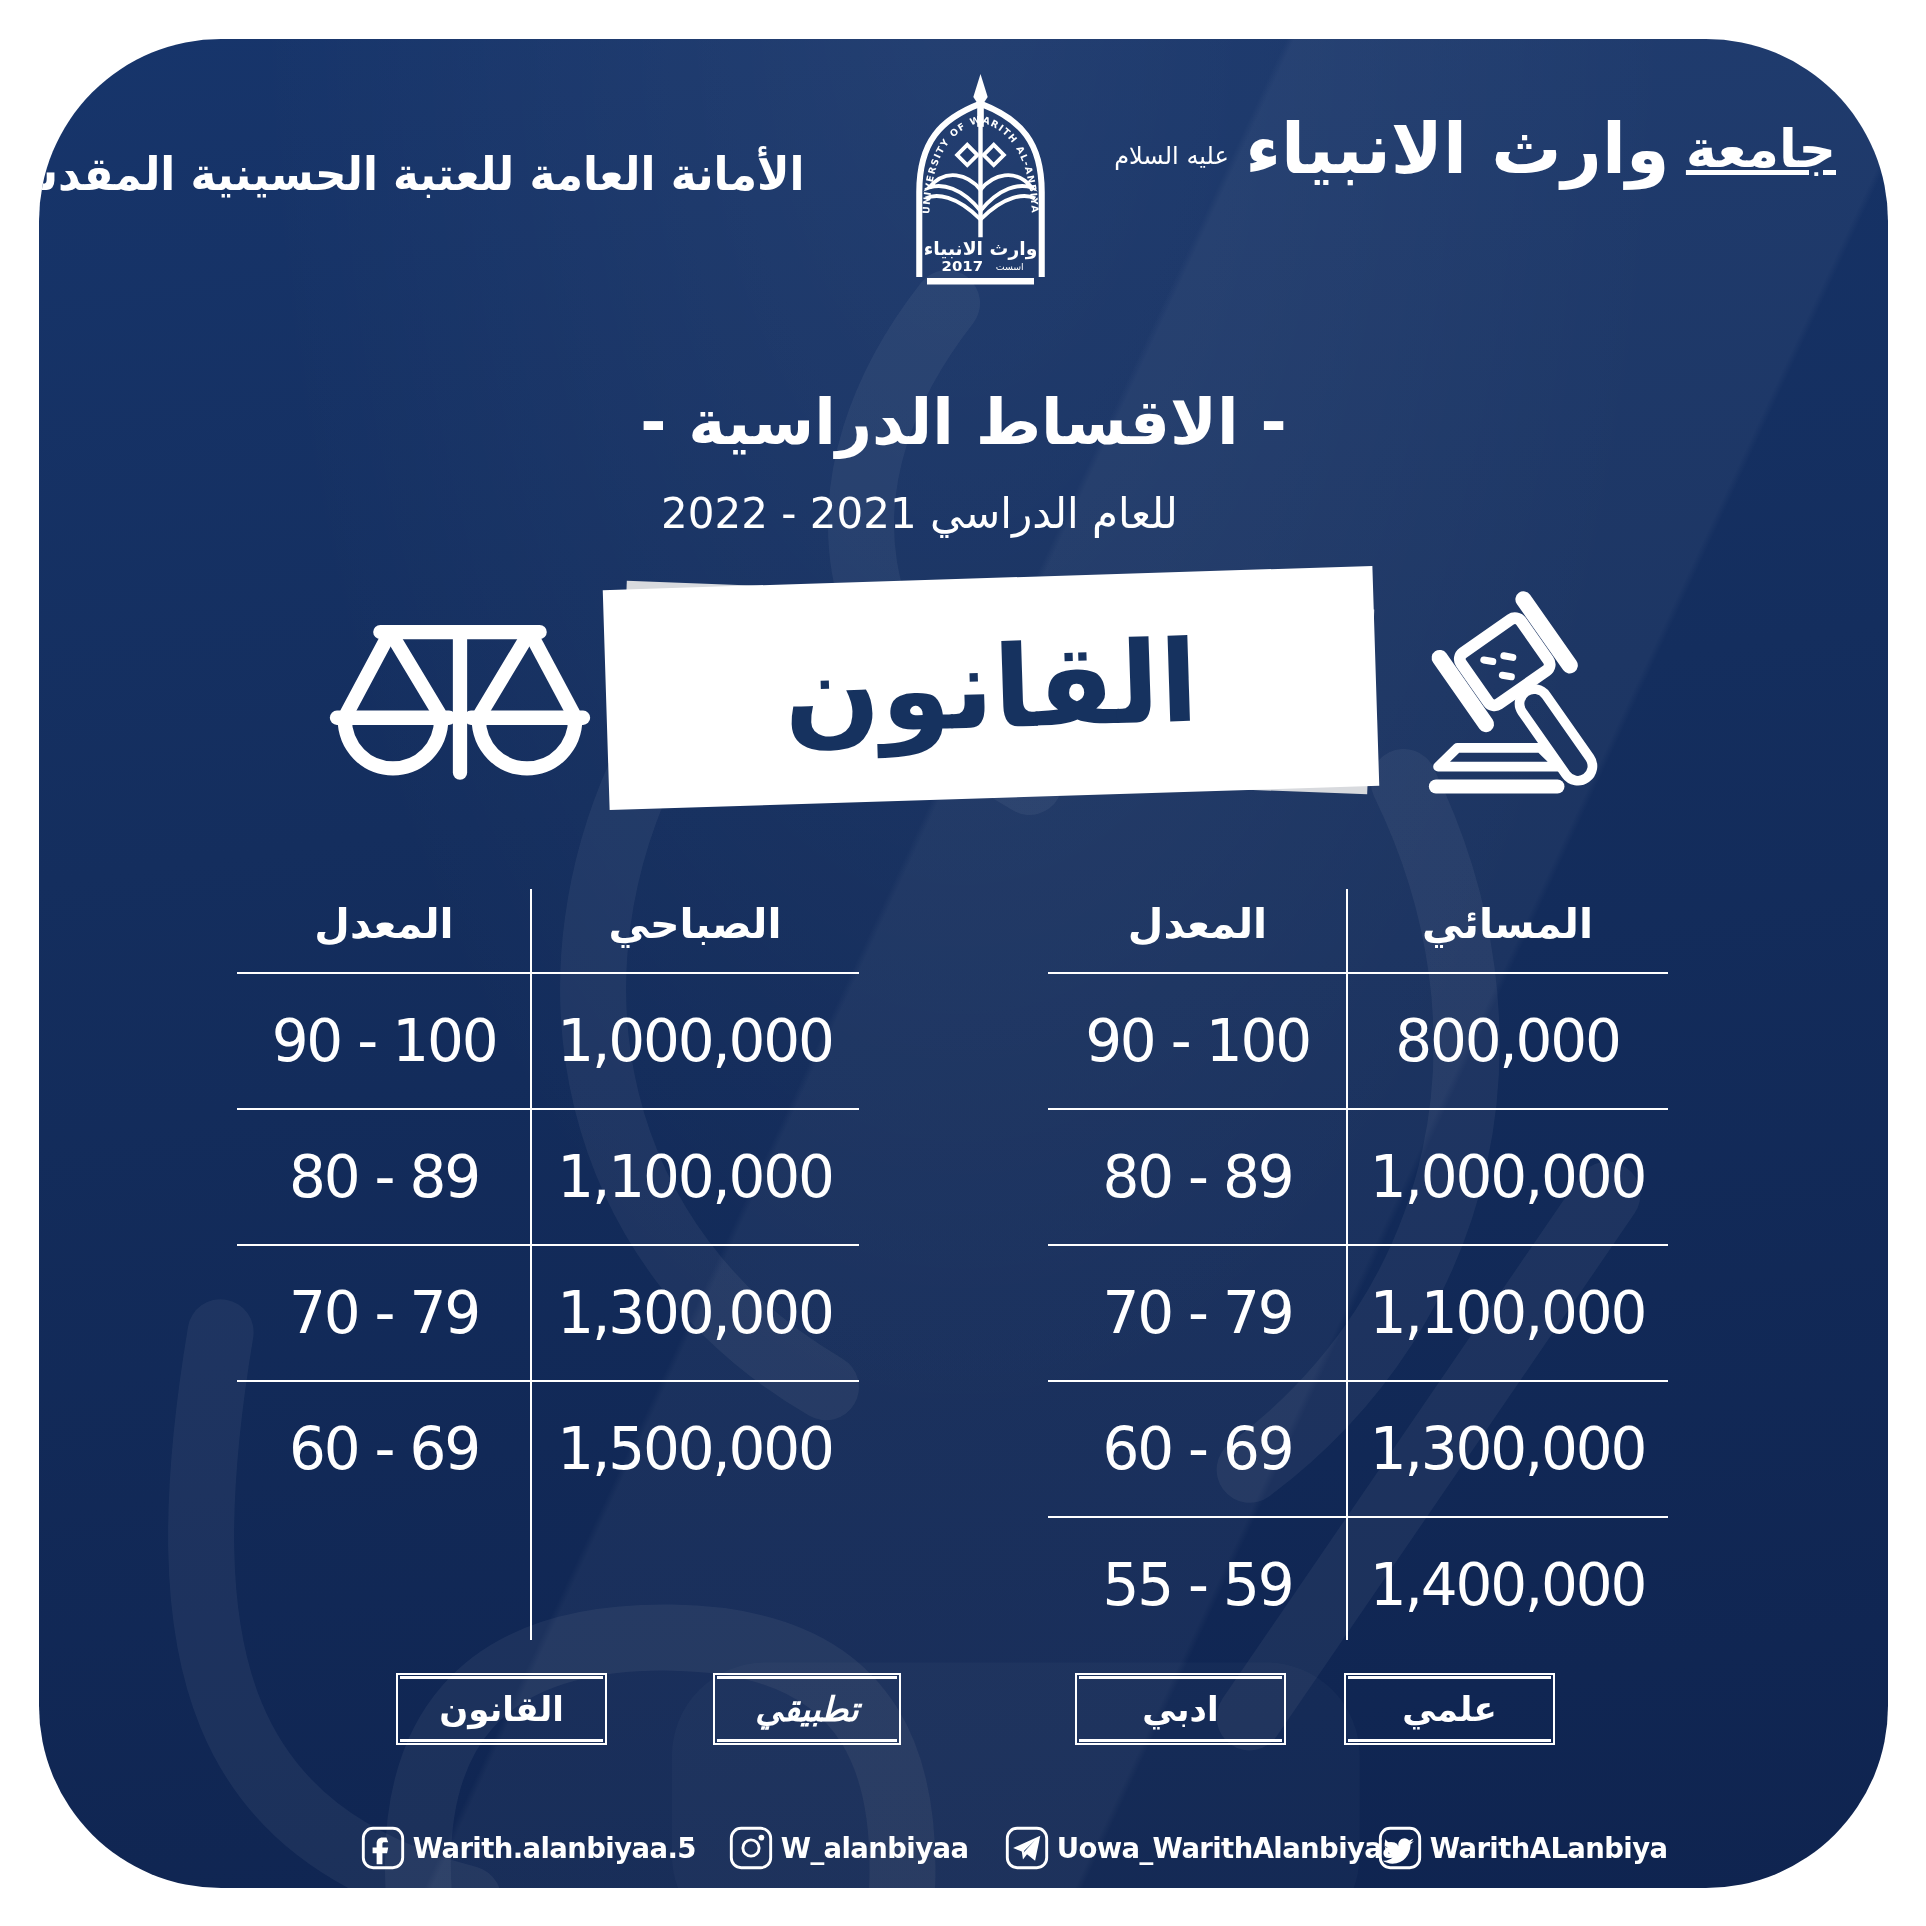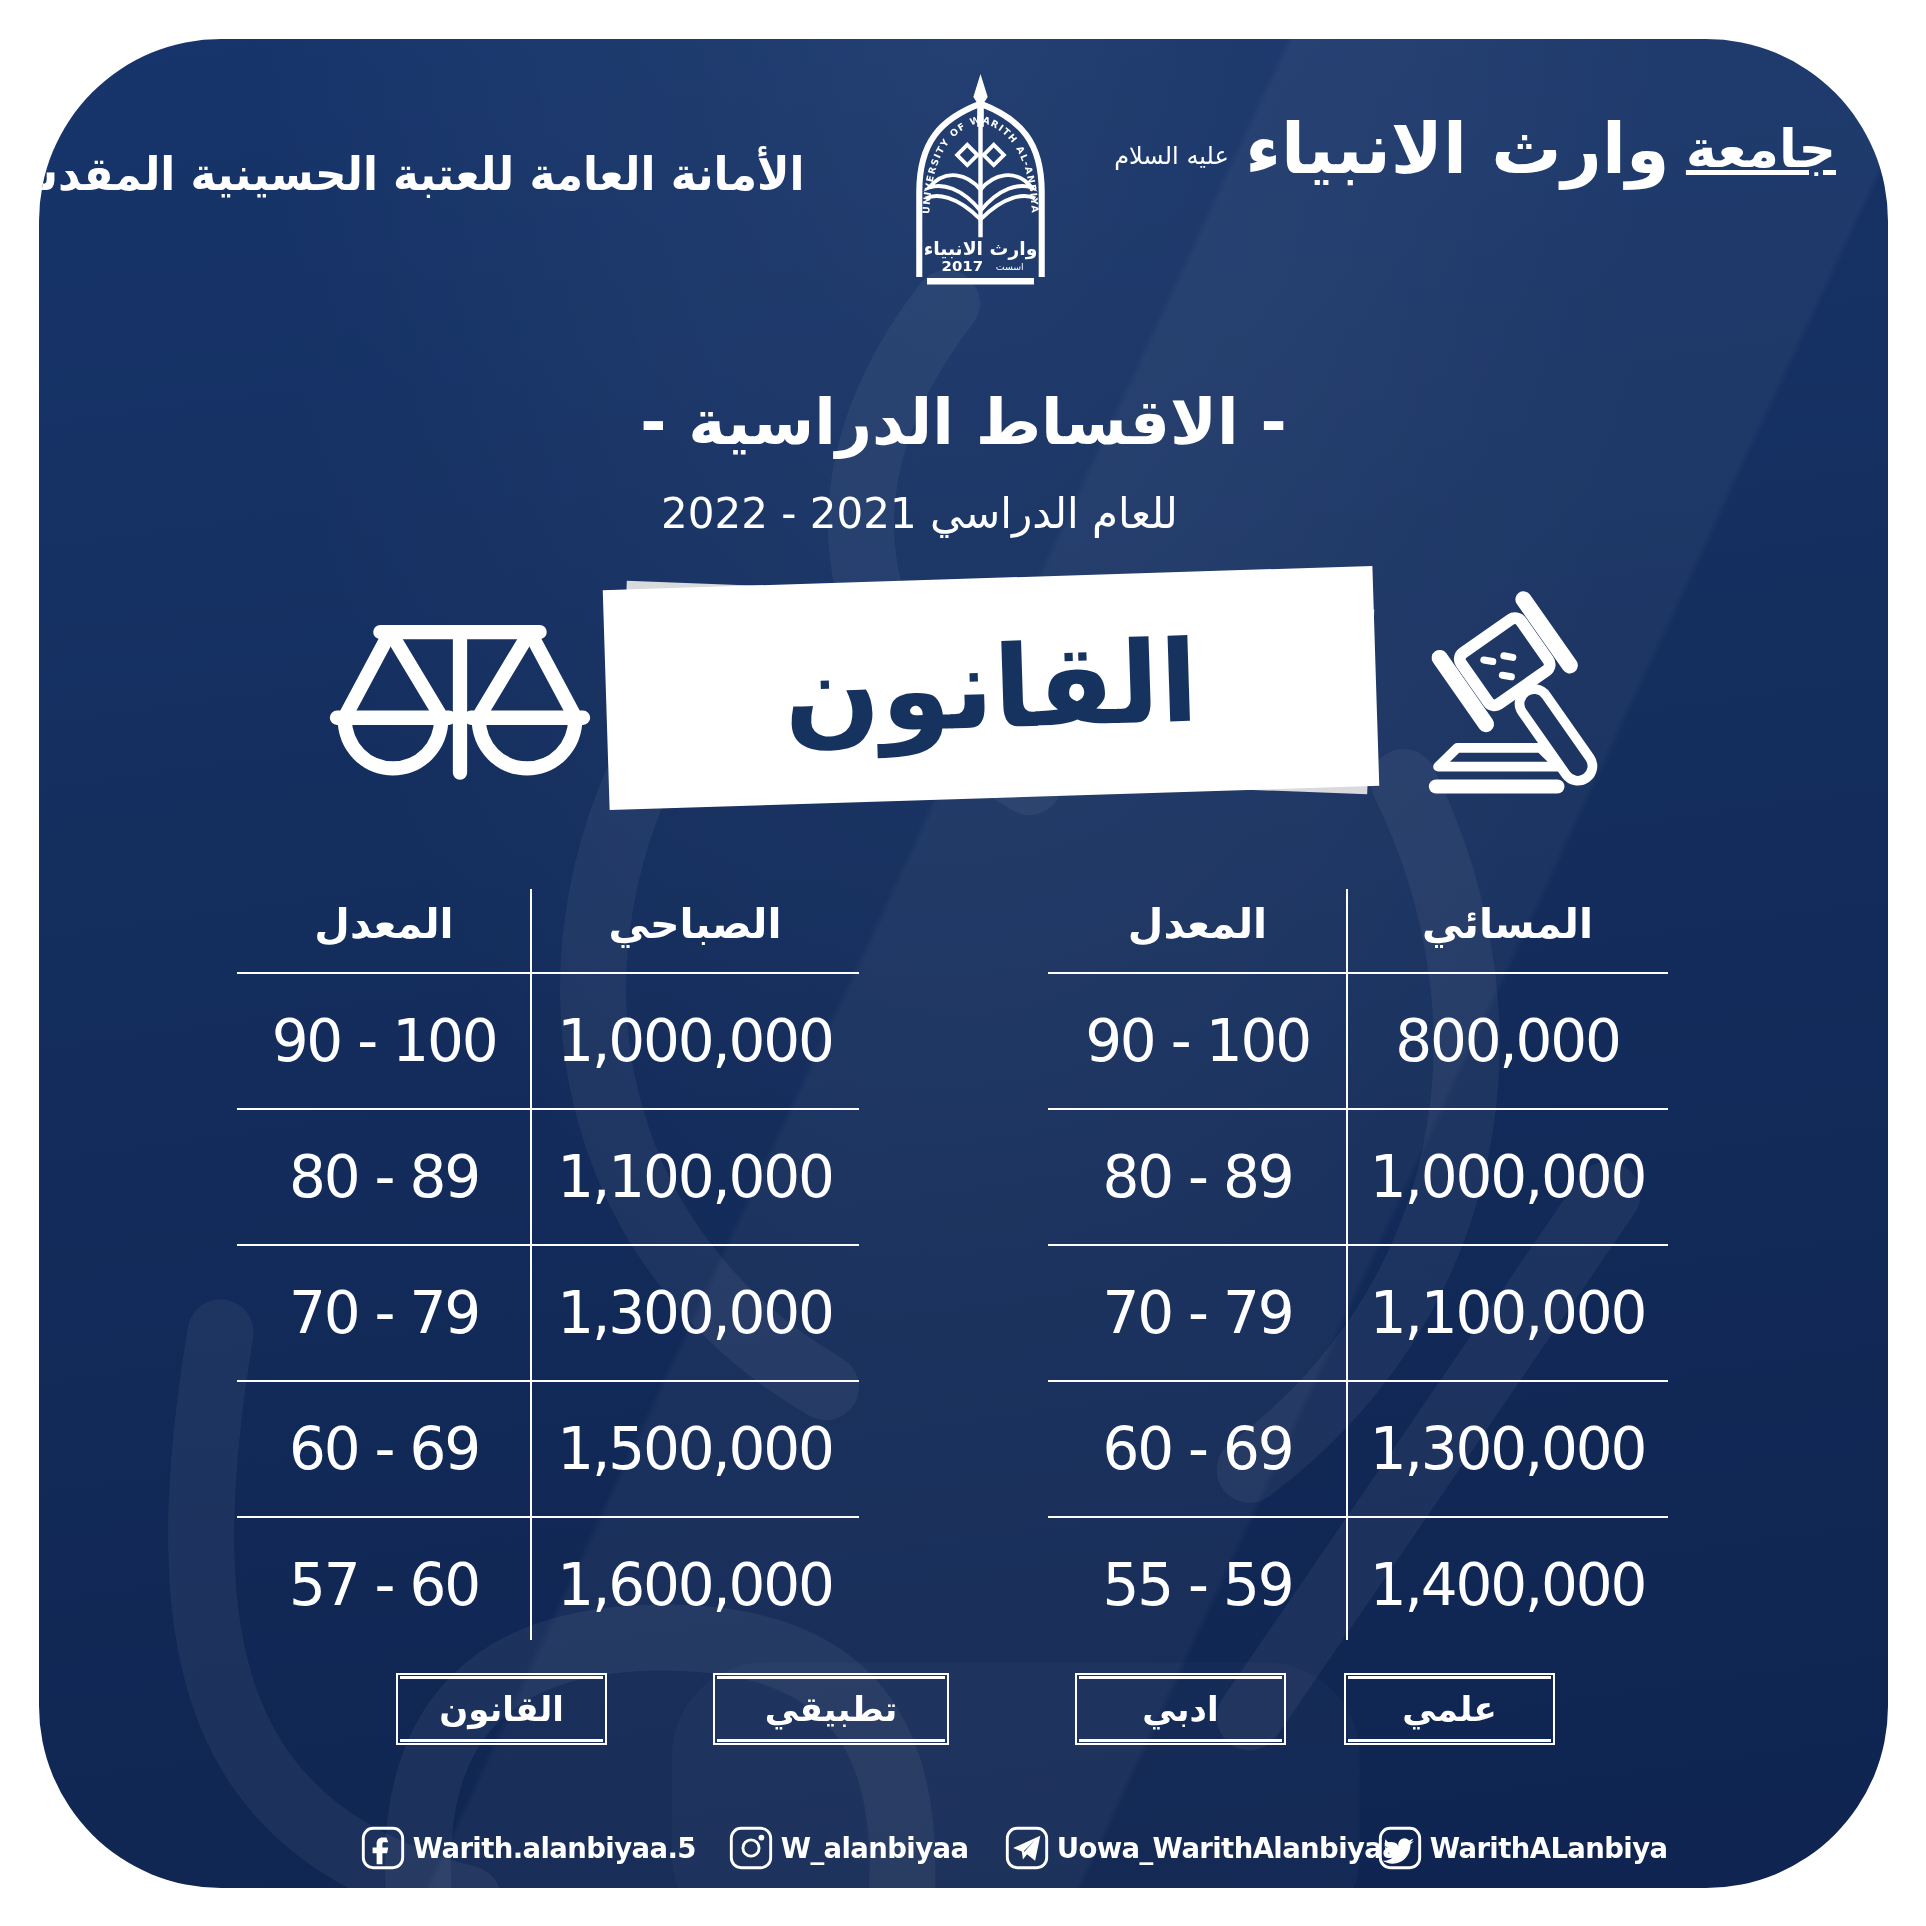--- a/index.html
+++ b/index.html
@@ -180,24 +180,20 @@
         <div class="cell num" dir="ltr">1,100,000</div>
       </div>
       <div class="trow">
         <div class="cell num" dir="ltr">70 - 79</div>
         <div class="cell num" dir="ltr">1,300,000</div>
       </div>
       <div class="trow">
         <div class="cell num" dir="ltr">60 - 69</div>
         <div class="cell num" dir="ltr">1,500,000</div>
       </div>
-      <div class="trow">
-        <div class="cell num" dir="ltr">57 - 60</div>
-        <div class="cell num" dir="ltr">1,600,000</div>
-      </div>
     </div>
 
     <div class="fee-table t-evening">
       <div class="vline"></div>
       <div class="trow head">
         <div class="cell hcell">المعدل</div>
         <div class="cell hcell">المسائي</div>
       </div>
       <div class="trow">
         <div class="cell num" dir="ltr">90 - 100</div>
@@ -216,21 +212,21 @@
         <div class="cell num" dir="ltr">1,300,000</div>
       </div>
       <div class="trow">
         <div class="cell num" dir="ltr">55 - 59</div>
         <div class="cell num" dir="ltr">1,400,000</div>
       </div>
     </div>
 
     <div class="track-btn" style="left:1305px;width:211px;">علمي</div>
     <div class="track-btn" style="left:988px;width:211px;margin-left:48px;">ادبي</div>
-    <div class="track-btn" style="left:674px;width:236px;">تطبيقي</div>
+    <div class="track-btn" style="left:674px;width:188px;font-style:italic;">تطبيقي</div>
     <div class="track-btn" style="left:357px;width:211px;">القانون</div>
 
     <div class="social s-fb">
       <svg width="44" height="44" viewBox="0 0 76 76">
         <rect x="4" y="4" width="68" height="68" rx="17" fill="none" stroke="#fff" stroke-width="5"></rect>
         <path fill="#fff" d="M44,20 h-7 c-6,0 -10,4 -10,10 v7 h-7 v10 h7 v19 h10 v-19 h8 l2,-10 h-10 v-6 c0,-2 1,-3 3,-3 h7 z"></path>
       </svg>
       <span class="handle">Warith.alanbiyaa.5</span>
     </div>
     <div class="social s-ig">

